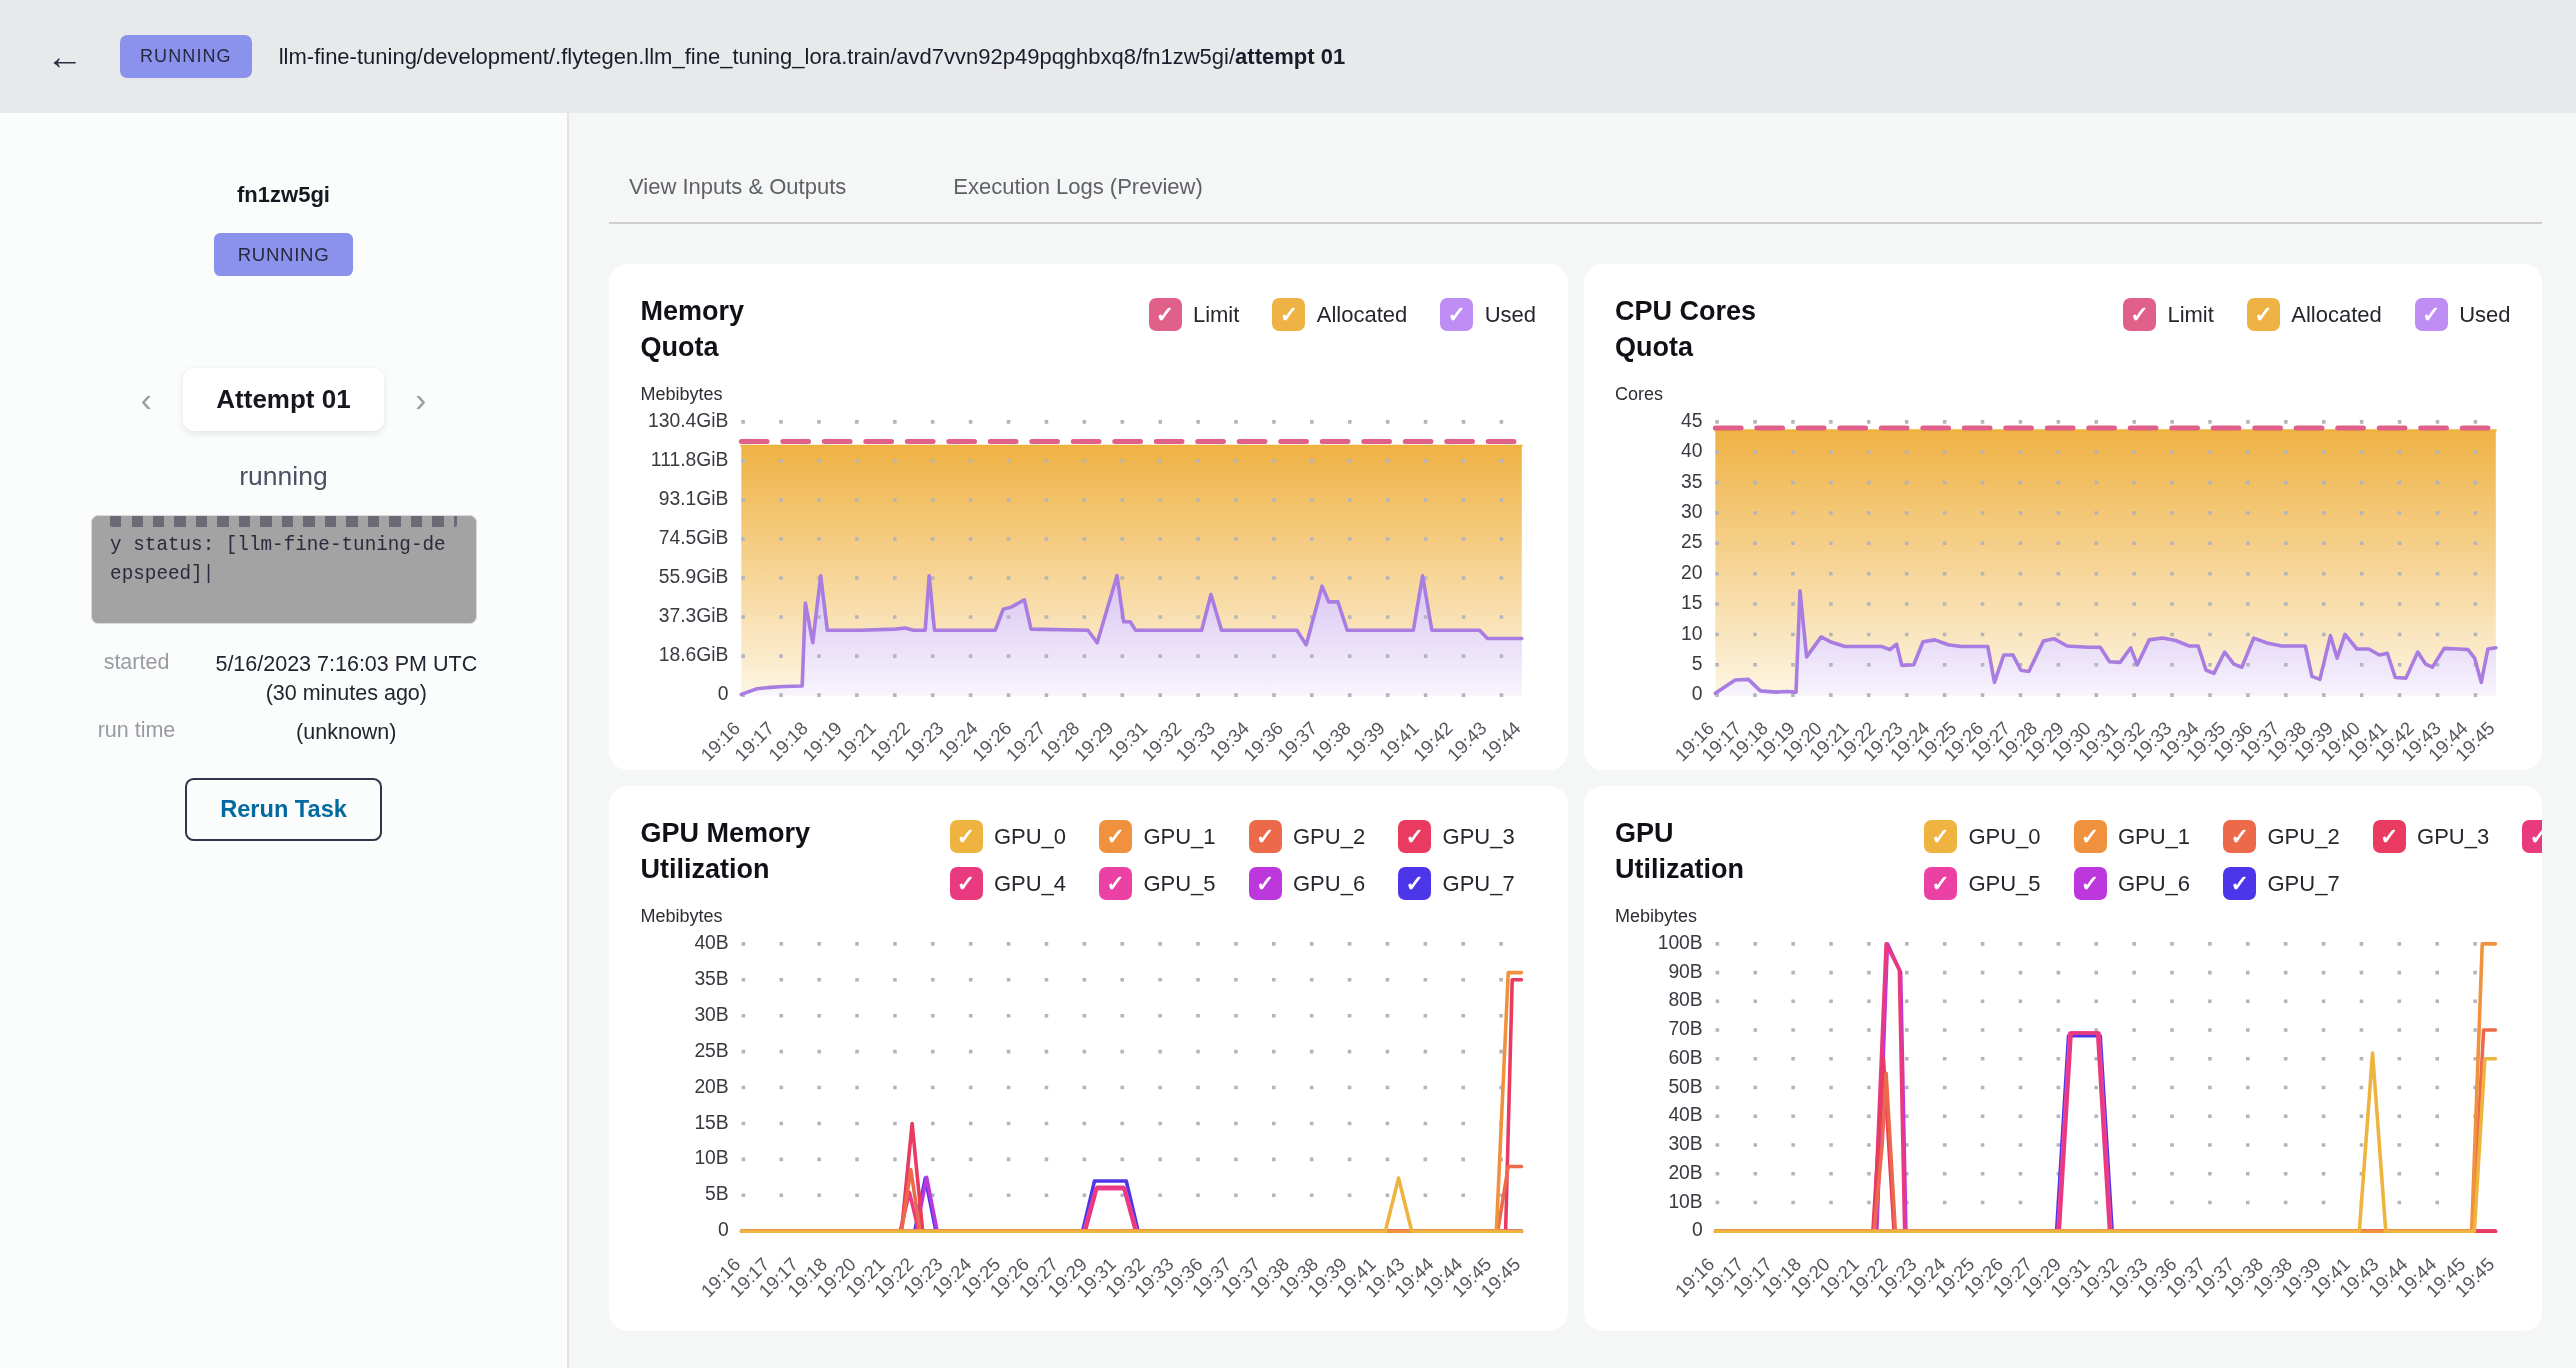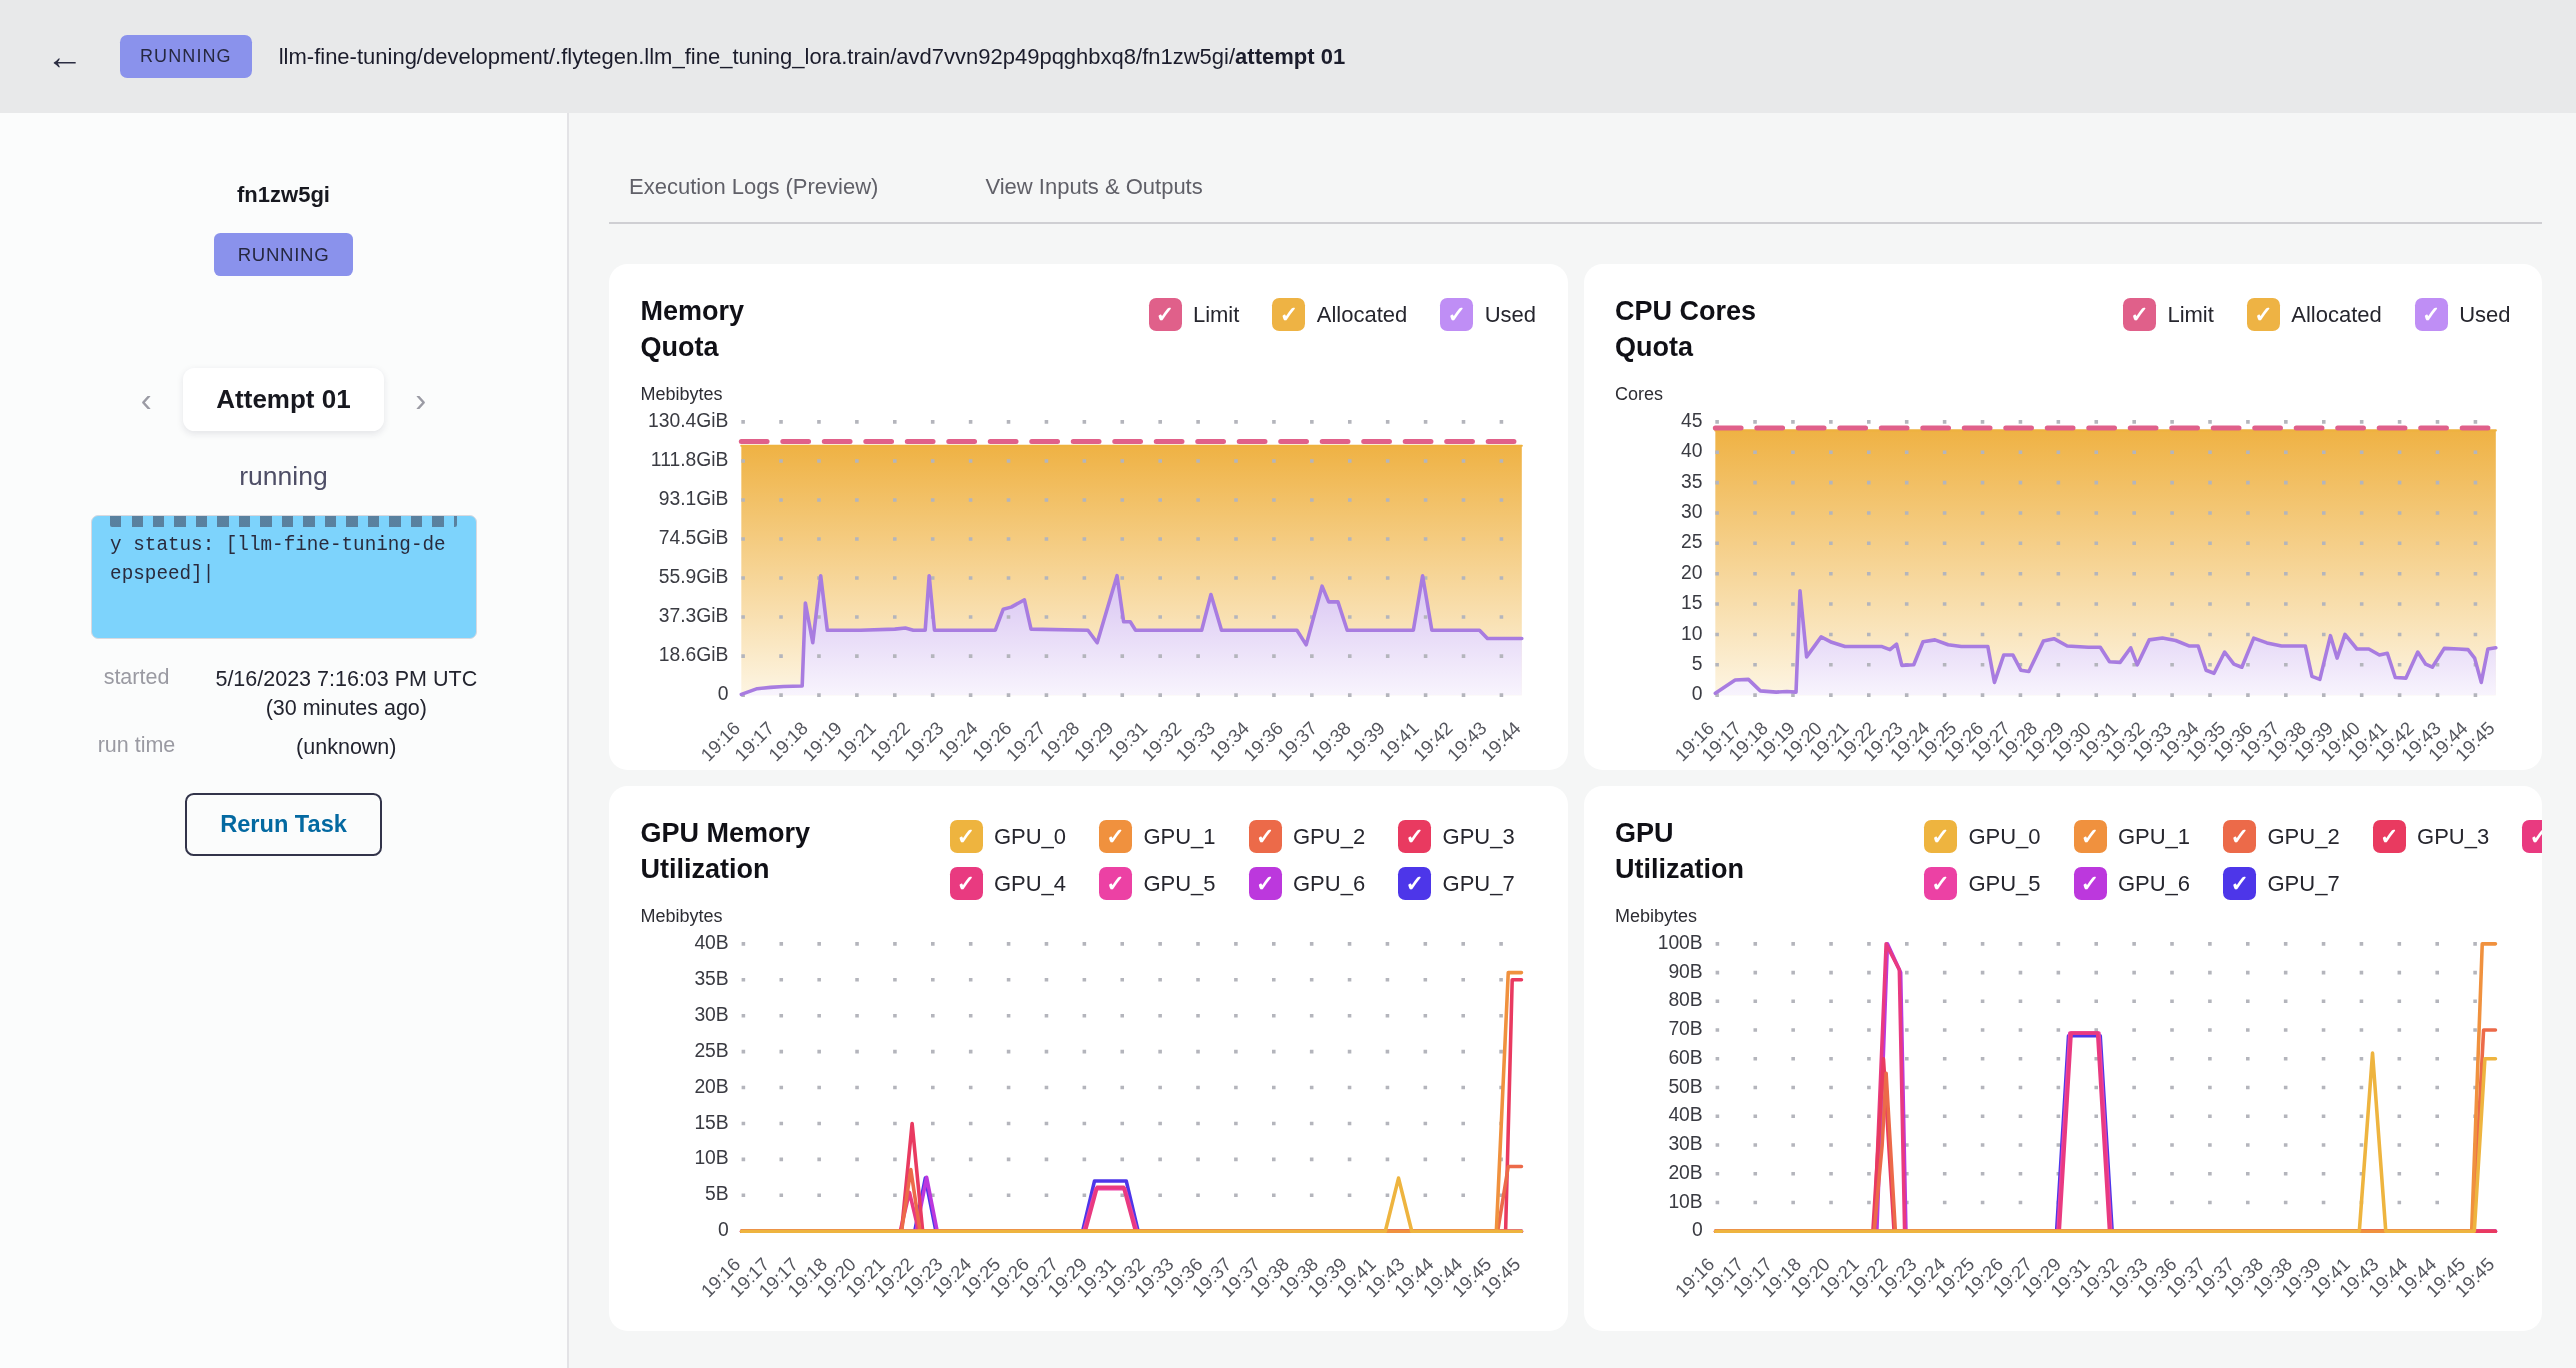--- a/index.html
+++ b/index.html
@@ -18,21 +18,21 @@
   .content { flex:1; background:#f5f6f6; padding:30px 34px 0 40px; }
 
   
   .exec-id { font-size:22px; font-weight:700; color:#17181f; margin-bottom:25px; }
   .task-name { font-size:21.5px; color:#202130; margin-bottom:42px; }
   .side-badge { display:inline-block; background:#8a92ec; color:#262840; font-size:18.6px; letter-spacing:0.7px; padding:10.7px 24px; border-radius:6.4px; }
   .attempt-nav { margin-top:92px; display:flex; align-items:center; justify-content:center; gap:31.5px; }
   .chev { font-size:33px; color:#9b9ba4; cursor:pointer; line-height:1; }
   .attempt-box { background:#ffffff; border-radius:11.4px; box-shadow:0 2.1px 7.2px rgba(30,30,60,0.10); padding:15.7px 33px; font-size:26px; font-weight:700; color:#17181f; }
   .attempt-status { margin-top:30px; font-size:26.5px; color:#4e4e66; }
-  .log-box { width:386px; margin:23px auto 0; border:1.4px solid #d9d9df; border-radius:7.2px; background:#7dd3fc; text-align:left; font-family:"Liberation Mono", monospace; font-size:19.3px; color:#2a2b3d; line-height:1.5; padding:0 18.6px 11.4px; height:124px; overflow:hidden; }
+  .log-box { width:386px; margin:23px auto 0; border:1.4px solid #d9d9df; border-radius:7.2px; background:#a3a3a3; text-align:left; font-family:"Liberation Mono", monospace; font-size:19.3px; color:#2a2b3d; line-height:1.5; padding:0 18.6px 11.4px; height:109px; overflow:hidden; }
   .log-clip { height:11.4px; margin-bottom:4.3px; background:repeating-linear-gradient(90deg,#3c3d52 0 11.4px,transparent 11.4px 21.5px); opacity:.55; border-radius:0 0 2.1px 2.1px; }
   .meta { width:401px; margin:26px auto 0; text-align:center; display:grid; grid-template-columns:107px 1fr; row-gap:10px; column-gap:18.6px; font-size:21.5px; }
   .meta .k { color:#9a9aa2; }
   .meta .v { color:#23242f; line-height:1.35; }
   .rerun { margin-top:31.5px; display:inline-block; background:transparent; border:2.1px solid #32344a; border-radius:8.6px; padding:15.7px 33px; font-size:23.6px; font-weight:700; color:#0369a1; cursor:pointer; font-family:"Liberation Sans", sans-serif; }
 
   
   .tabs { display:flex; gap:67px; border-bottom:2.1px solid #cfcfd3; padding:20px 0 0 0; }
   .tab { font-size:22px; color:#606068; padding:11.4px 20px 21.5px; position:relative; cursor:pointer; }
   .tab.active { color:#141520; font-weight:700; }
@@ -92,22 +92,22 @@
       <span class="v">5/16/2023 7:16:03 PM UTC (30 minutes ago)</span>
       <span class="k">run time</span>
       <span class="v">(unknown)</span>
     </div>
 
     <button class="rerun">Rerun Task</button>
   </div>
 
   <div class="content">
     <div class="tabs">
+      <span class="tab">View Inputs &amp; Outputs</span>
       <span class="tab">Execution Logs (Preview)</span>
-      <span class="tab">View Inputs &amp; Outputs</span>
     </div>
 
     <div class="grid">
       <div class="card">
         <div class="card-head">
           <div class="title-block">
             <div class="chart-title">Memory
 Quota</div>
             <div class="chart-unit">Mebibytes</div>
           </div>

